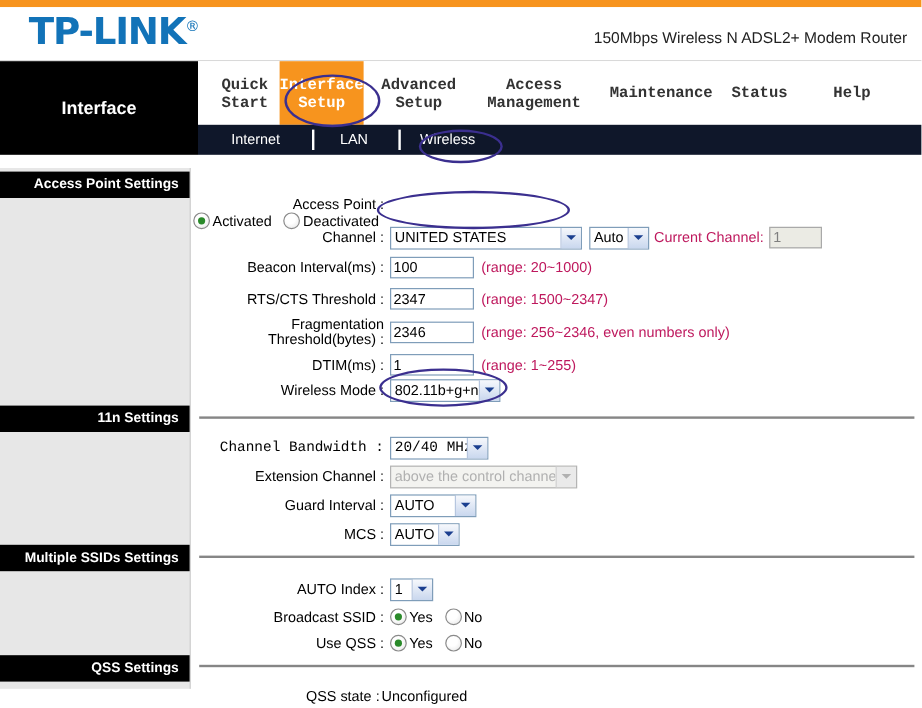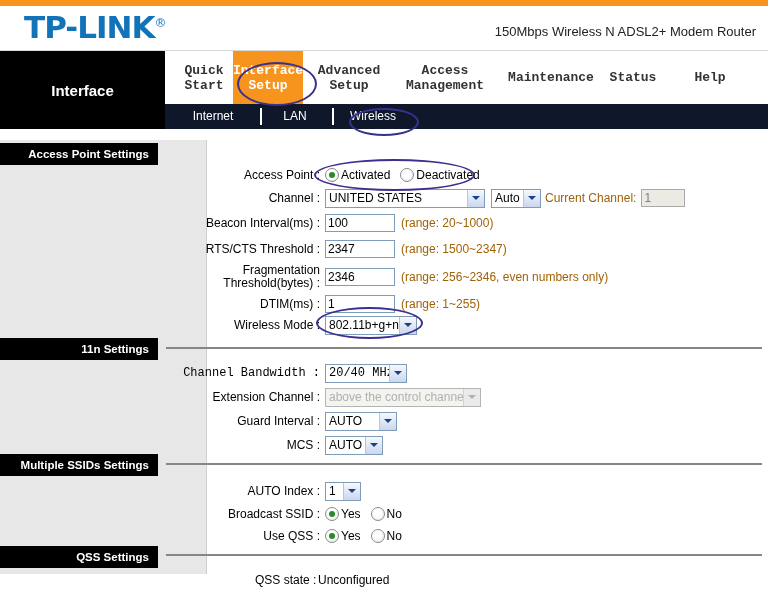--- a/index.html
+++ b/index.html
@@ -142,21 +142,20 @@
     bottom: 0;
   }
   .side {
     position: absolute;
     left: 0;
     top: 0;
     width: 158px;
     bottom: 16px;
     background: #e7e7e7;
     border-right: 1px solid #cfcfcf;
-    padding-left: 48px;
   }
   .side-head {
     position: absolute;
     left: 0;
     width: 158px;
     height: 22px;
     background: #000000;
     color: #ffffff;
     font-size: 11.5px;
     font-weight: bold;
@@ -194,21 +193,21 @@
     text-align: right;
     padding-right: 5px;
     font-size: 12px;
     color: #000000;
     box-sizing: border-box;
     white-space: pre-line;
     line-height: 13px;
   }
   .hint {
     font-size: 12px;
-    color: #a16207;
+    color: #be185d;
     margin-left: 6px;
     white-space: nowrap;
   }
 
   input.txt {
     height: 18px;
     border: 1px solid #7f9db9;
     background: #ffffff;
     font-family: "Liberation Sans", sans-serif;
     font-size: 12px;
@@ -360,21 +359,21 @@
 
   <div class="side">
     <div class="side-head" style="top:3px;">Access Point Settings</div>
     <div class="side-head" style="top:198px;">11n Settings</div>
     <div class="side-head" style="top:314px;">Multiple SSIDs Settings</div>
     <div class="side-head" style="top:406px;">QSS Settings</div>
   </div>
 
   <div class="panel">
 
-    <div class="row" style="top:24px;">
+    <div class="row" style="top:24px;flex-direction:column;">
       <div class="lbl">Access Point :</div>
       <div class="radio-group">
         <label class="radio">
           <span class="dot on"></span>
             <span>Activated</span>
         </label>
         <label class="radio">
           <span class="dot"></span>
             <span>Deactivated</span>
         </label>

